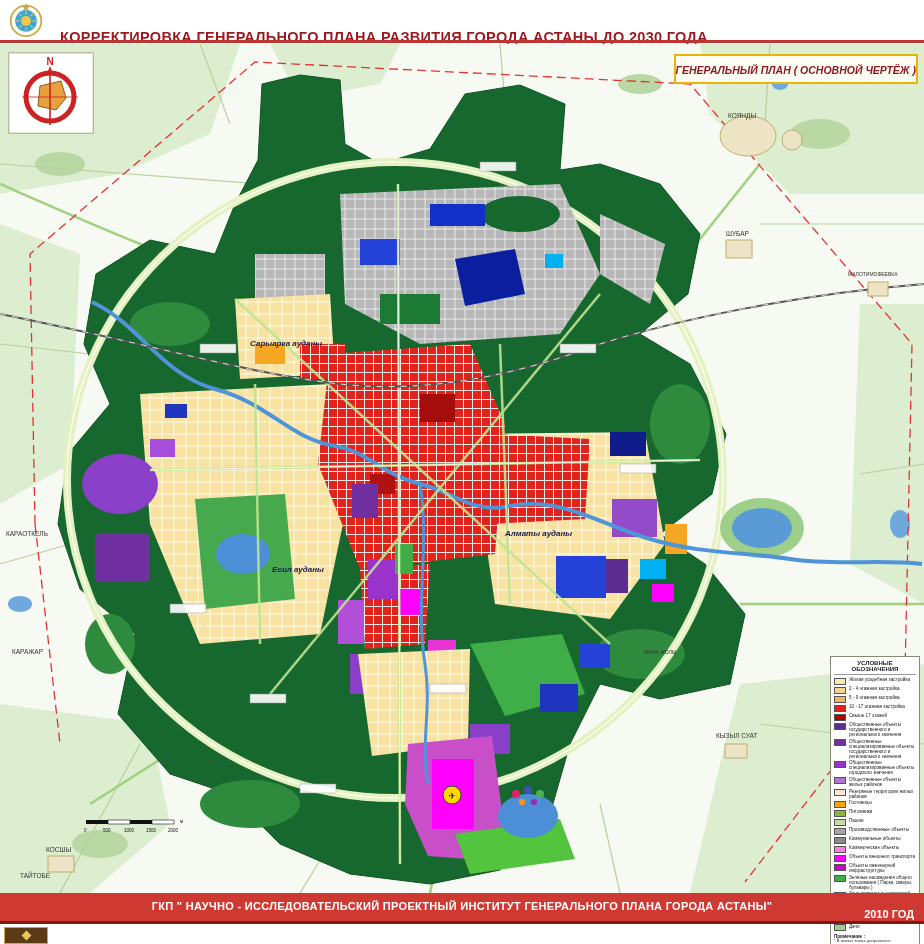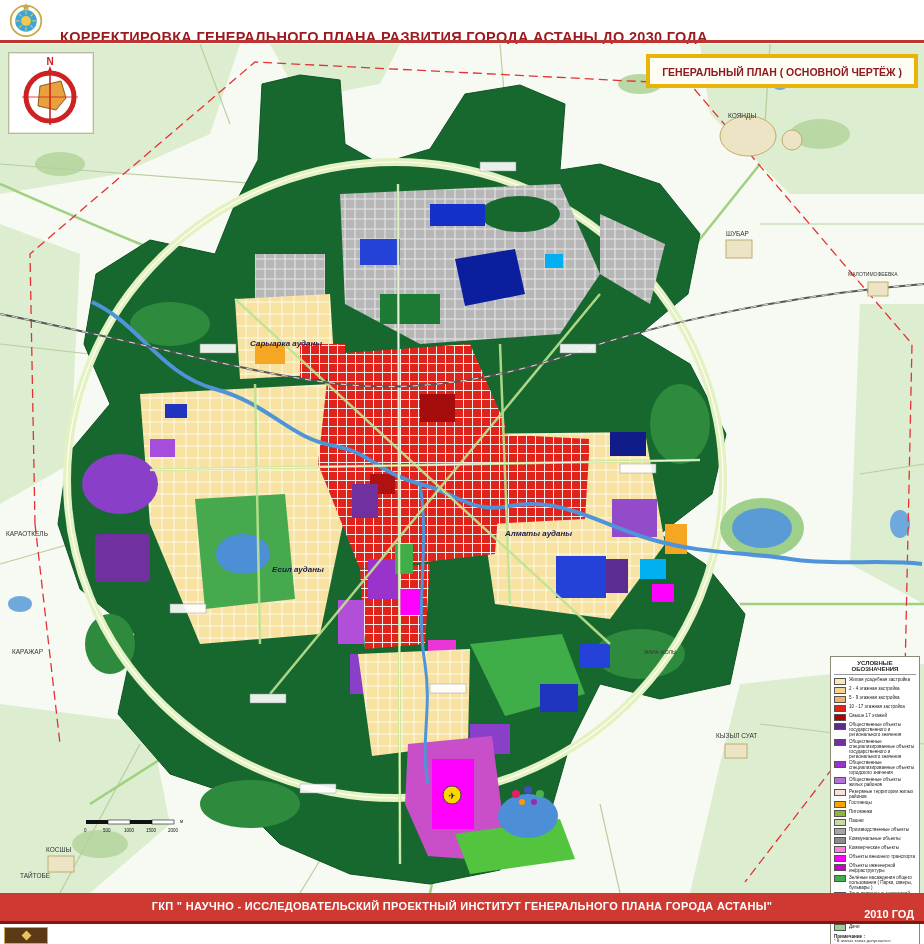--- a/index.html
+++ b/index.html
@@ -13,21 +13,21 @@
   .hdr-line{position:absolute;top:40px;left:0;width:924px;height:3px;background:#bf3430;}
 
   
   .map-area{position:absolute;top:44px;left:0;width:924px;height:849px;background:#f6faf2;}
   .map-svg{position:absolute;top:0;left:0;}
 
   
   .compass{position:absolute;top:8px;left:8px;width:84px;height:80px;background:#ffffff;border:1px solid #b9b9a0;box-shadow:0 0 0 1px #e7e7d8 inset;}
 
   
-  .dwg-box{position:absolute;top:10px;right:6px;background:#fdfdf4;border:4px solid #eab308;padding:4px 12px;}
+  .dwg-box{position:absolute;top:10px;right:6px;background:#fdfdf4;border:2px solid #eab308;padding:4px 0;font-style:italic;}
   .dwg-box span{font-size:10.5px;font-weight:bold;color:#8e1b21;white-space:nowrap;}
 
   
   .legend{position:absolute;top:612px;right:4px;width:90px;background:#ffffff;border:1px solid #8a8a76;padding:3px 3px 4px 3px;box-sizing:border-box;}
   .lg-title{font-size:6px;font-weight:bold;text-align:center;border-bottom:1px solid #999;padding-bottom:2px;margin-bottom:2px;color:#222;}
   .lg-row{display:flex;align-items:flex-start;gap:3px;margin:1.5px 0;}
   .lg-sw{flex:0 0 auto;width:10px;height:5px;border:0.5px solid #555;margin-top:0.5px;}
   .lg-lb{font-size:4.6px;line-height:1.1;color:#222;}
   .lg-note-t{font-size:4.6px;font-weight:bold;margin-top:3px;color:#222;}
   .lg-note{font-size:4.2px;line-height:1.15;color:#333;}

